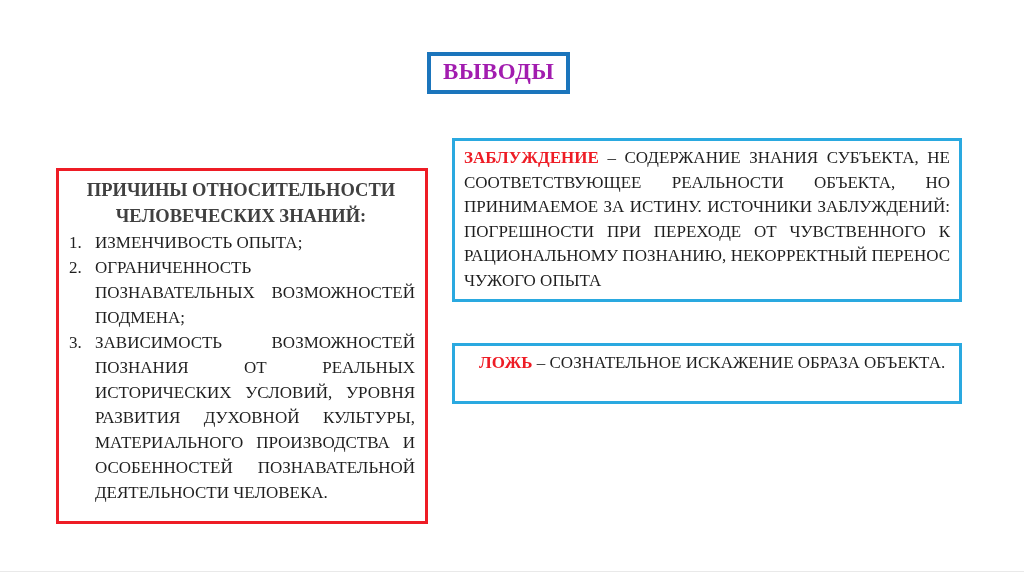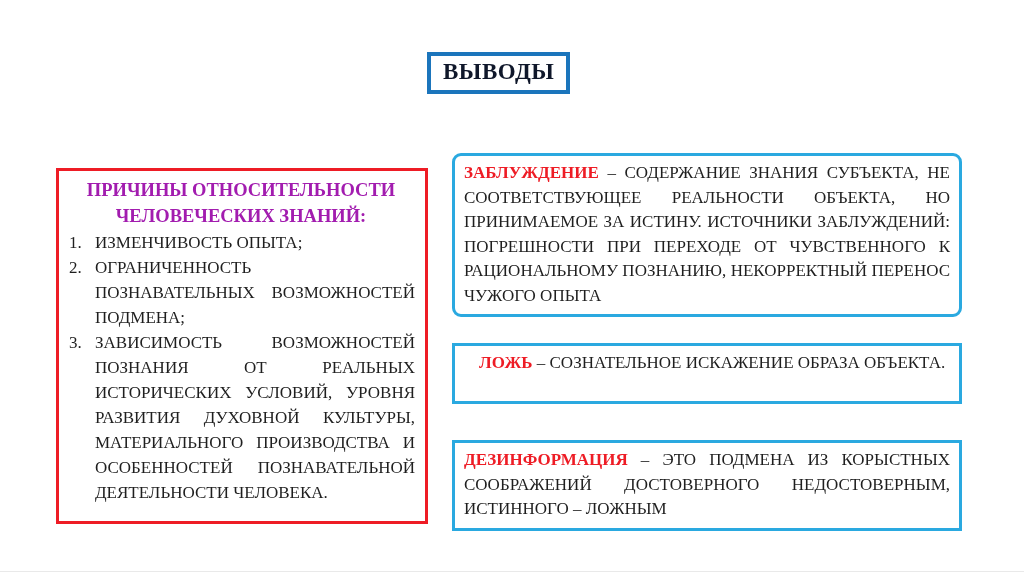--- a/index.html
+++ b/index.html
@@ -31,42 +31,42 @@
     top: 52px;
     min-width: 130px;
     border: 4px solid #1b75bc;
     background: #ffffff;
     padding: 3px 12px 5px 12px;
     text-align: center;
   }
   .title-box .title-text {
     font-size: 23px;
     font-weight: bold;
-    color: #0f172a;
+    color: #a21caf;
     letter-spacing: 0.5px;
     white-space: nowrap;
   }
 
   
   .causes-box {
     position: absolute;
     left: 56px;
     top: 168px;
     width: 372px;
     min-height: 356px;
     border: 3px solid #ee1c25;
     background: #ffffff;
     padding: 6px 10px 8px 8px;
   }
   .causes-heading {
     text-align: center;
     font-weight: bold;
     font-size: 18.5px;
     line-height: 26px;
-    color: #a21caf;
+    color: #404040;
     margin-bottom: 1px;
   }
   .causes-list { list-style: none; }
   .causes-item {
     display: flex;
     align-items: flex-start;
     font-size: 17px;
     line-height: 25px;
   }
   .causes-item .num {
@@ -89,21 +89,21 @@
     padding: 5px 9px 6px 9px;
     font-size: 17px;
     line-height: 24.5px;
     text-align: justify;
     text-justify: inter-word;
   }
   .definition-box .term {
     color: #ee1c25;
     font-weight: bold;
   }
-  .def-1 { top: 153px; min-height: 157px; border-radius: 9px; }
+  .def-1 { top: 138px; min-height: 157px; }
   .def-2 { top: 343px; min-height: 61px; padding-left: 24px; }
   .def-3 { top: 440px; min-height: 82px; }
 </style>
 </head>
 <body>
 
 <div class="slide">
 
   <div class="title-box">
     <span class="title-text">ВЫВОДЫ</span>
@@ -128,19 +128,16 @@
   </div>
 
   <div class="definition-box def-1">
     <span class="term">ЗАБЛУЖДЕНИЕ</span><span> – СОДЕРЖАНИЕ ЗНАНИЯ СУБЪЕКТА, НЕ СООТВЕТСТВУЮЩЕЕ РЕАЛЬНОСТИ ОБЪЕКТА, НО ПРИНИМАЕМОЕ ЗА ИСТИНУ. ИСТОЧНИКИ ЗАБЛУЖДЕНИЙ: ПОГРЕШНОСТИ ПРИ ПЕРЕХОДЕ ОТ ЧУВСТВЕННОГО К РАЦИОНАЛЬНОМУ ПОЗНАНИЮ, НЕКОРРЕКТНЫЙ ПЕРЕНОС ЧУЖОГО ОПЫТА</span>
   </div>
 
   <div class="definition-box def-2">
     <span class="term">ЛОЖЬ</span><span> – СОЗНАТЕЛЬНОЕ ИСКАЖЕНИЕ ОБРАЗА ОБЪЕКТА.</span>
   </div>
 
-  <div class="definition-box def-3">
-    <span class="term">ДЕЗИНФОРМАЦИЯ</span><span> – ЭТО ПОДМЕНА ИЗ КОРЫСТНЫХ СООБРАЖЕНИЙ ДОСТОВЕРНОГО НЕДОСТОВЕРНЫМ, ИСТИННОГО – ЛОЖНЫМ</span>
-  </div>
 
   <div class="slide-bottom-edge"></div>
 
 </div>
 
 </body></html>

